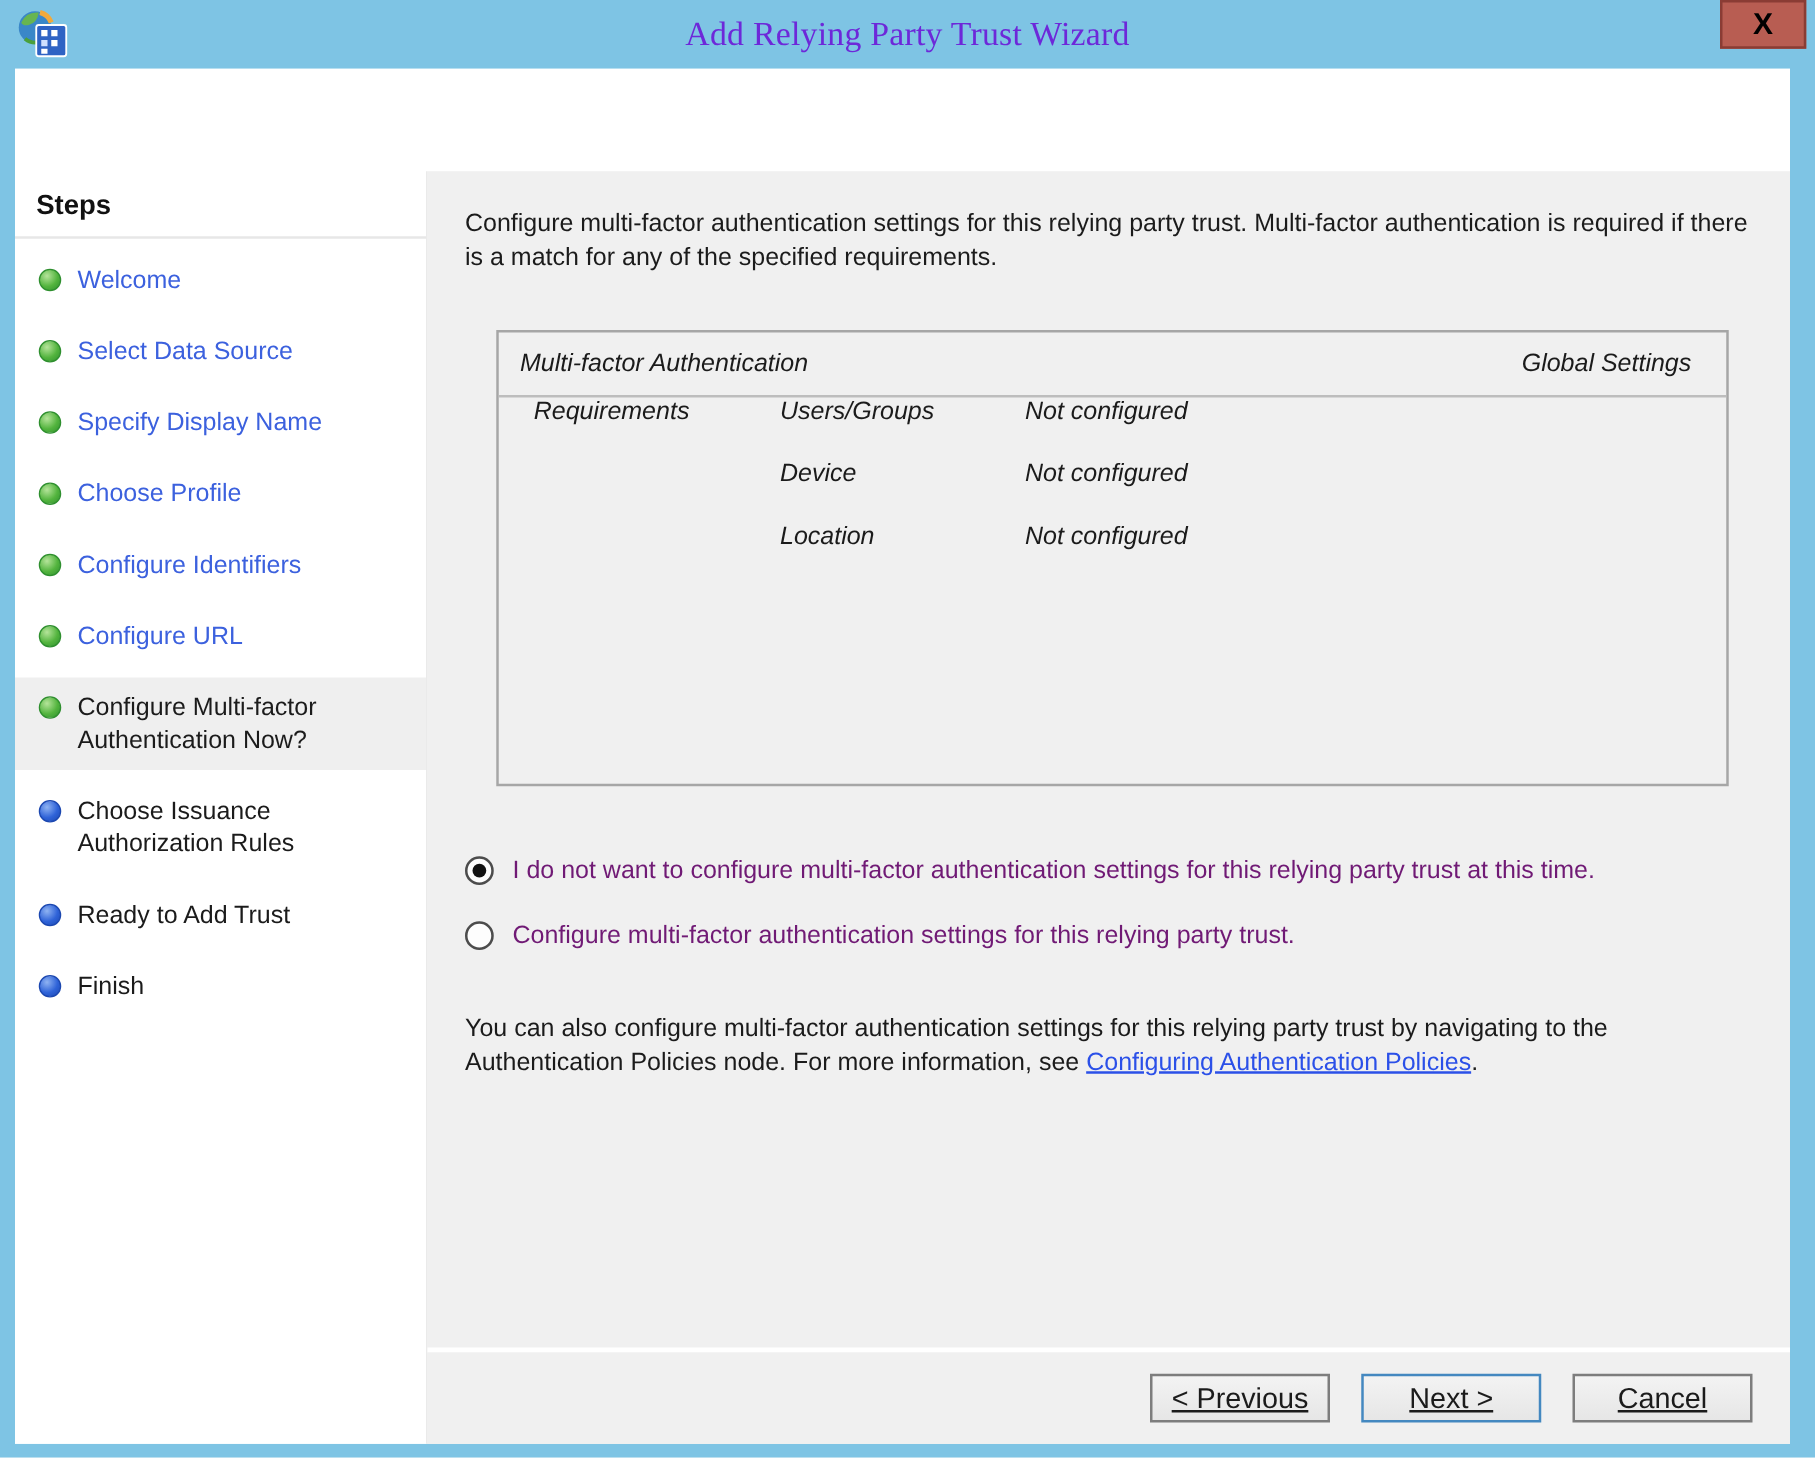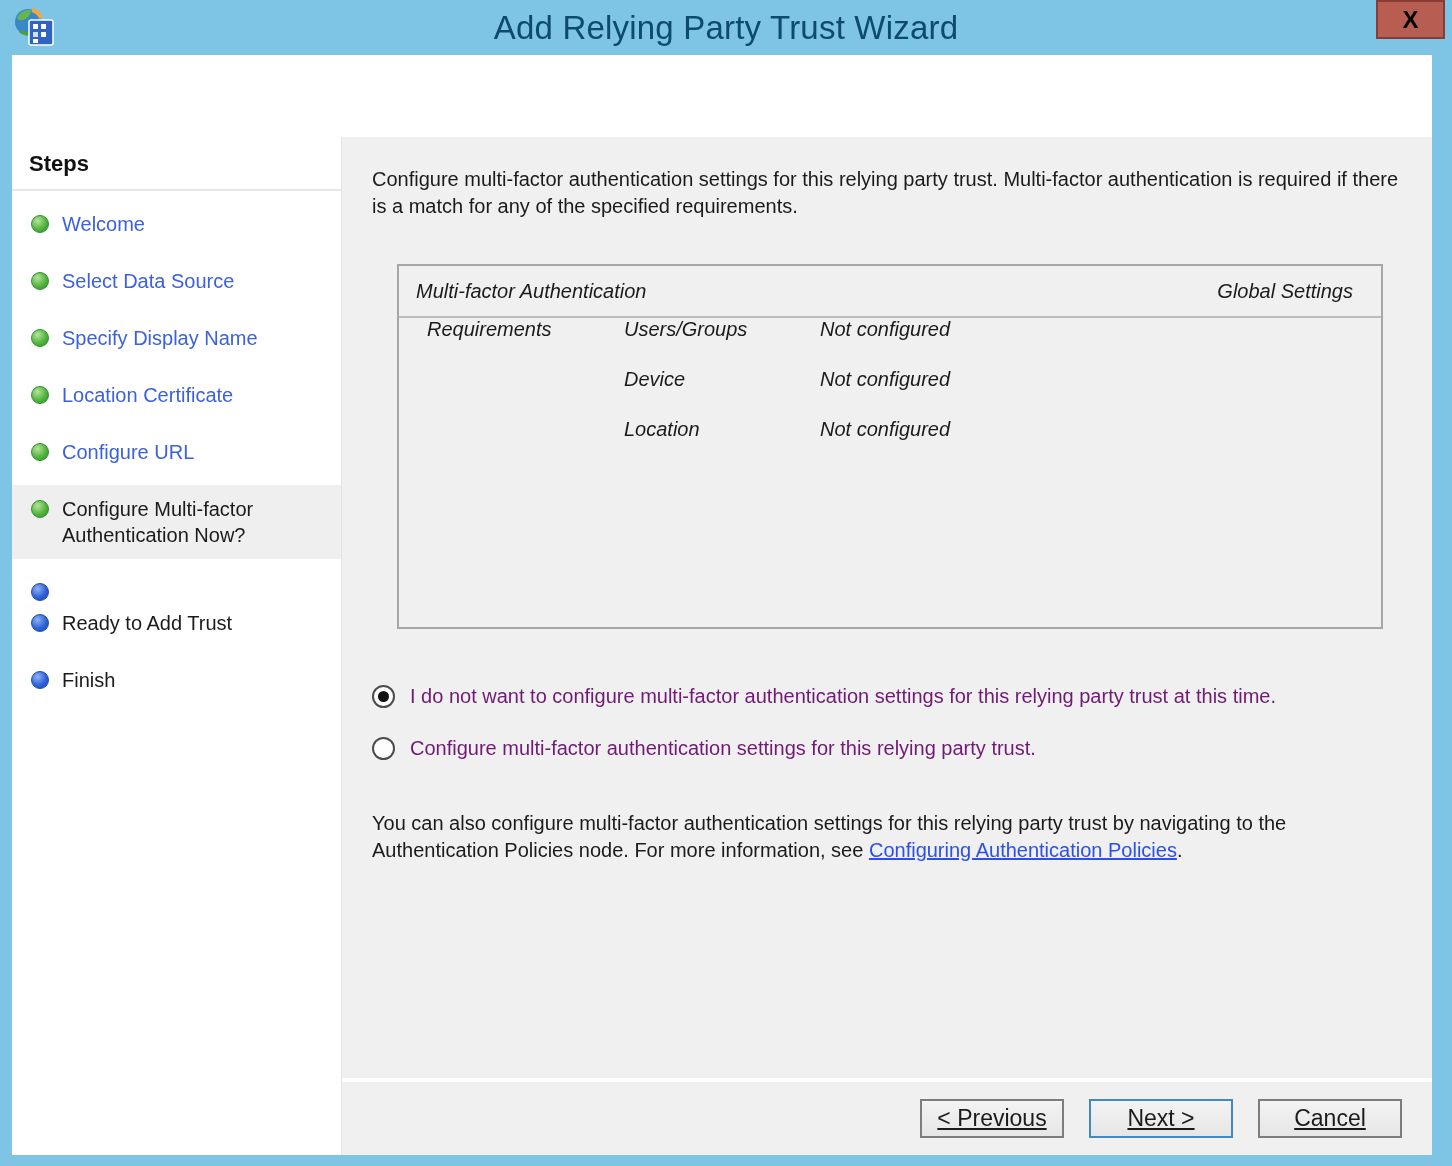--- a/index.html
+++ b/index.html
@@ -6,21 +6,21 @@
   html,body { font-family:"Liberation Sans", sans-serif; }
   .frame {
     position:relative; width:1452px; height:1166px;
     background:var(--titlebar, #7ec4e4); overflow:hidden;
   }
   .titlebar { position:absolute; top:0; left:0; width:100%; height:55px; }
   .app-icon { position:absolute; left:13px; top:6px; width:42px; height:42px; }
   .win-title {
     position:absolute; top:0; left:0; width:100%; height:55px;
     display:flex; align-items:center; justify-content:center;
-    font-size:33px; color:#0c4a6e; letter-spacing:0.2px;
+    font-size:27px; color:#6d28d9; letter-spacing:0.2px;font-family:Liberation Serif, serif;
   }
   .close-btn {
     position:absolute; top:0; right:7px; width:69px; height:39px;
     background:var(--close_button, #b85d52); border:2px solid #8a3c34;
     display:flex; align-items:center; justify-content:center;
     font-size:24px; font-weight:bold; color:#000; cursor:pointer;
   }
   .dialog {
     position:absolute; left:12px; top:55px; width:1420px; height:1100px;
     background:#fff; display:flex; flex-direction:column;
@@ -136,32 +136,37 @@
         <div class="step-item done">
           <span class="bullet"></span>
           <span class="step-label">Select Data Source</span>
         </div>
         <div class="step-item done">
           <span class="bullet"></span>
           <span class="step-label">Specify Display Name</span>
         </div>
         <div class="step-item done">
           <span class="bullet"></span>
-          <span class="step-label">Location Certificate</span>
+          <span class="step-label">Choose Profile</span>
+        </div>
+        <div class="step-item done">
+          <span class="bullet"></span>
+          <span class="step-label">Configure Identifiers</span>
         </div>
         <div class="step-item done">
           <span class="bullet"></span>
           <span class="step-label">Configure URL</span>
         </div>
         <div class="step-item current">
           <span class="bullet"></span>
           <span class="step-label">Configure Multi-factor Authentication Now?</span>
         </div>
         <div class="step-item pending">
           <span class="bullet"></span>
+          <span class="step-label">Choose Issuance Authorization Rules</span>
         </div>
         <div class="step-item pending">
           <span class="bullet"></span>
           <span class="step-label">Ready to Add Trust</span>
         </div>
         <div class="step-item pending">
           <span class="bullet"></span>
           <span class="step-label">Finish</span>
         </div>
       </div>

